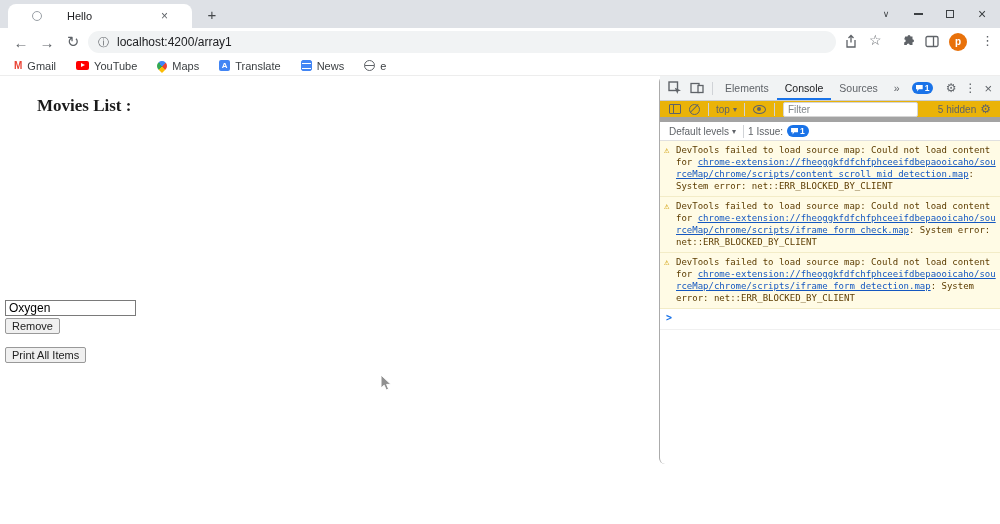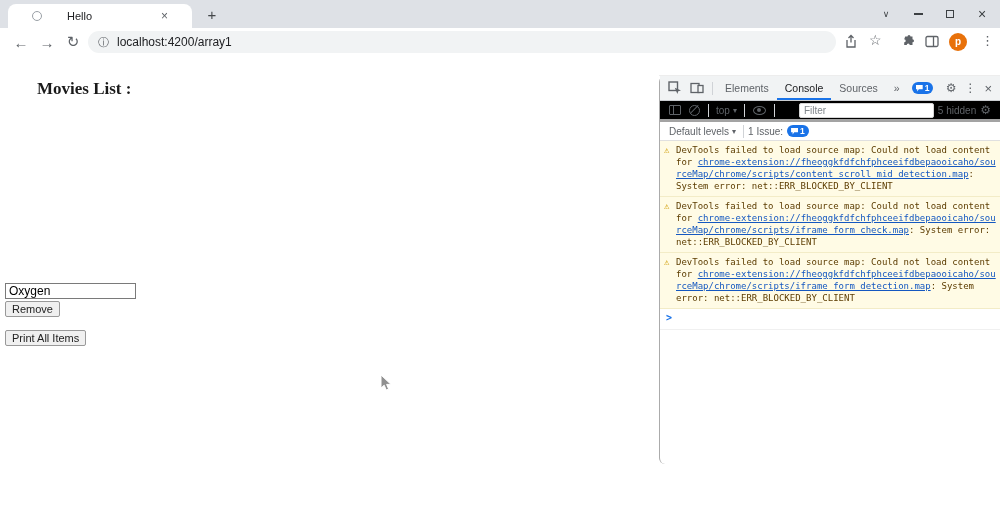--- a/index.html
+++ b/index.html
@@ -47,21 +47,21 @@
              background:conic-gradient(#4285f4 0 25%, #ea4335 0 50%, #fbbc04 0 75%, #34a853 0); }
   .bm-translate { width:11px; height:11px; background:#4285f4; border-radius:2px; color:#fff;
                   font-size:8px; font-weight:bold; text-align:center; line-height:11px; }
   .bm-news { width:11px; height:11px; border-radius:2px;
              background:repeating-linear-gradient(#4285f4 0 2px, #fff 2px 3px, #4285f4 3px 5px, #4285f4 5px); 
              border:1px solid #4285f4; }
   .bm-globe { width:11px; height:11px; border-radius:50%; border:1.2px solid #5f6368; position:relative; }
   .bm-globe::after { content:""; position:absolute; left:0; top:3.6px; width:8.6px; height:1.1px; background:#5f6368; }
 
   
-  .page { position:absolute; left:0; top:59px; width:659px; height:448px; background:#fff;
+  .page { position:absolute; left:0; top:76px; width:659px; height:448px; background:#fff;
           font-family:"Liberation Serif","DejaVu Serif",serif; color:#1a1a1a; }
   .page-title { position:absolute; left:37px; top:20px; font-size:17px; font-weight:bold; }
   .movies { position:absolute; left:9px; top:57px; padding-left:31px; }
   .movies li { font-size:11.5px; line-height:14px; }
   .movie-input { position:absolute; left:5px; top:224px; width:131px; height:16px; border:1px solid #7a7a7a;
                  font-size:12px; padding:0 3px; font-family:"Liberation Sans",sans-serif; background:#fff; }
   .btn { position:absolute; left:5px; background:#f0f0f0; border:1px solid #999; border-radius:2px;
          font-size:11px; padding:1px 6px; font-family:"Liberation Sans",sans-serif; color:#222; }
   .btn-remove { top:242px; }
   .btn-print { top:271px; }
@@ -73,31 +73,31 @@
   .dt-tab { padding:0 8px; line-height:23px; font-size:10.5px; color:#5f6368; white-space:nowrap; }
   .dt-tab.active { color:#202124; box-shadow:inset 0 -2px 0 #1a73e8; }
   .dt-icon-btn { display:flex; align-items:center; justify-content:center; padding:0 4px; }
   .dt-divider { width:1px; height:13px; background:#d0d3d7; margin:0 4px; flex:0 0 auto; }
   .spacer { flex:1; }
   .glyph { font-size:12px; color:#5f6368; }
   .badge { display:inline-flex; align-items:center; gap:2px; background:#1a73e8; color:#fff; border-radius:6px;
            height:12px; padding:0 4px; font-size:8.5px; font-weight:bold; margin:0 4px; }
   .bubble { width:7px; height:7px; background:#fff;
             clip-path:polygon(0 0,100% 0,100% 68%,45% 68%,22% 100%,22% 68%,0 68%); }
-  .dt-toolbar { height:21px; background:#000000; border-bottom:3px solid #a3a3a3; display:flex; align-items:center; padding:0 5px; }
+  .dt-toolbar { height:21px; background:#eab308; border-bottom:5px solid #a3a3a3; display:flex; align-items:center; padding:0 5px; }
   .panel-ico { width:12px; height:10px; border:1.2px solid #5f6368; border-radius:1px; position:relative; }
   .panel-ico::after { content:""; position:absolute; left:3px; top:0; width:1.2px; height:100%; background:#5f6368; }
   .ban { width:11px; height:11px; border:1.2px solid #5f6368; border-radius:50%; position:relative; }
   .ban::after { content:""; position:absolute; left:-1px; top:3.9px; width:10.5px; height:1.2px;
                 background:#5f6368; transform:rotate(-45deg); }
   .eye { width:13px; height:9px; border:1.2px solid #5f6368; border-radius:50%; position:relative; }
   .eye::after { content:""; position:absolute; left:3.2px; top:1.3px; width:4px; height:4px; border-radius:50%; background:#5f6368; }
   .ctx { display:flex; align-items:center; gap:3px; padding:0 3px; }
   .filter-input { width:135px; height:15px; background:#fff; border:1px solid #d5d5d5; border-radius:2px;
-                  font-size:10px; padding:0 4px; margin-left:20px; color:#202124; }
+                  font-size:10px; padding:0 4px; margin-left:4px; color:#202124; }
   .filter-input::placeholder { color:#80868b; }
   .dt-levels { height:19px; background:#fff; border-bottom:1px solid #e0e0e0; display:flex; align-items:center; padding:0 6px; }
   .dt-msg { display:flex; align-items:flex-start; padding:3px 3px 4px 4px; background:#fffbe5;
             border-bottom:1px solid #f3ecc7; font-family:"DejaVu Sans Mono","Liberation Mono",monospace;
             font-size:9px; line-height:12px; color:#5c3c00; }
   .warn-ico { flex:0 0 9px; margin-right:3px; color:#cf9c02; font-size:9px; line-height:12px; }
   .msg-text { flex:1; word-break:break-word; white-space:pre-wrap; }
   .msg-text a { color:#1558c0; text-decoration:underline; word-break:break-all; }
   .dt-prompt { display:flex; align-items:flex-start; padding:4px 6px; border-bottom:1px solid #f0f0f0; }
   .prompt-chv { color:#1a73e8; font-family:"DejaVu Sans Mono","Liberation Mono",monospace;

